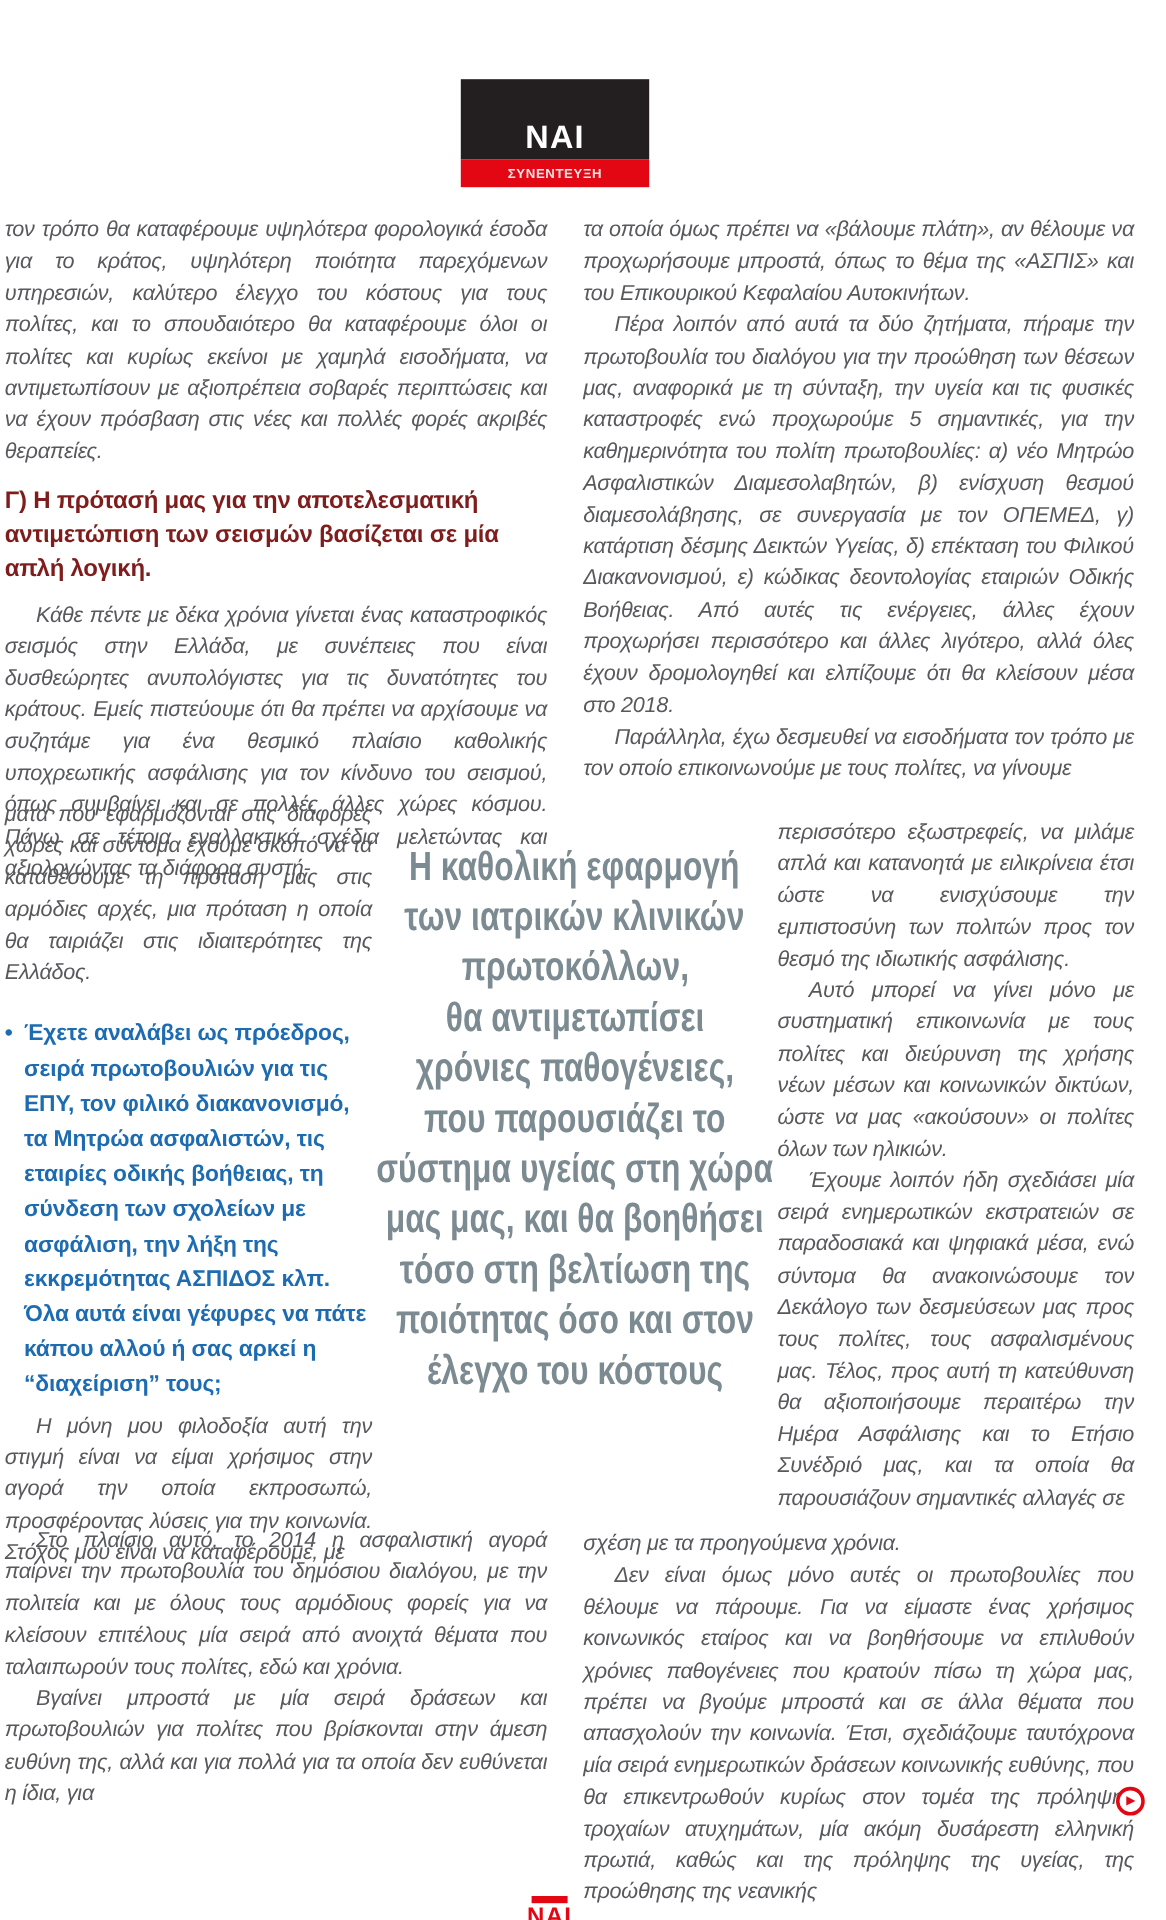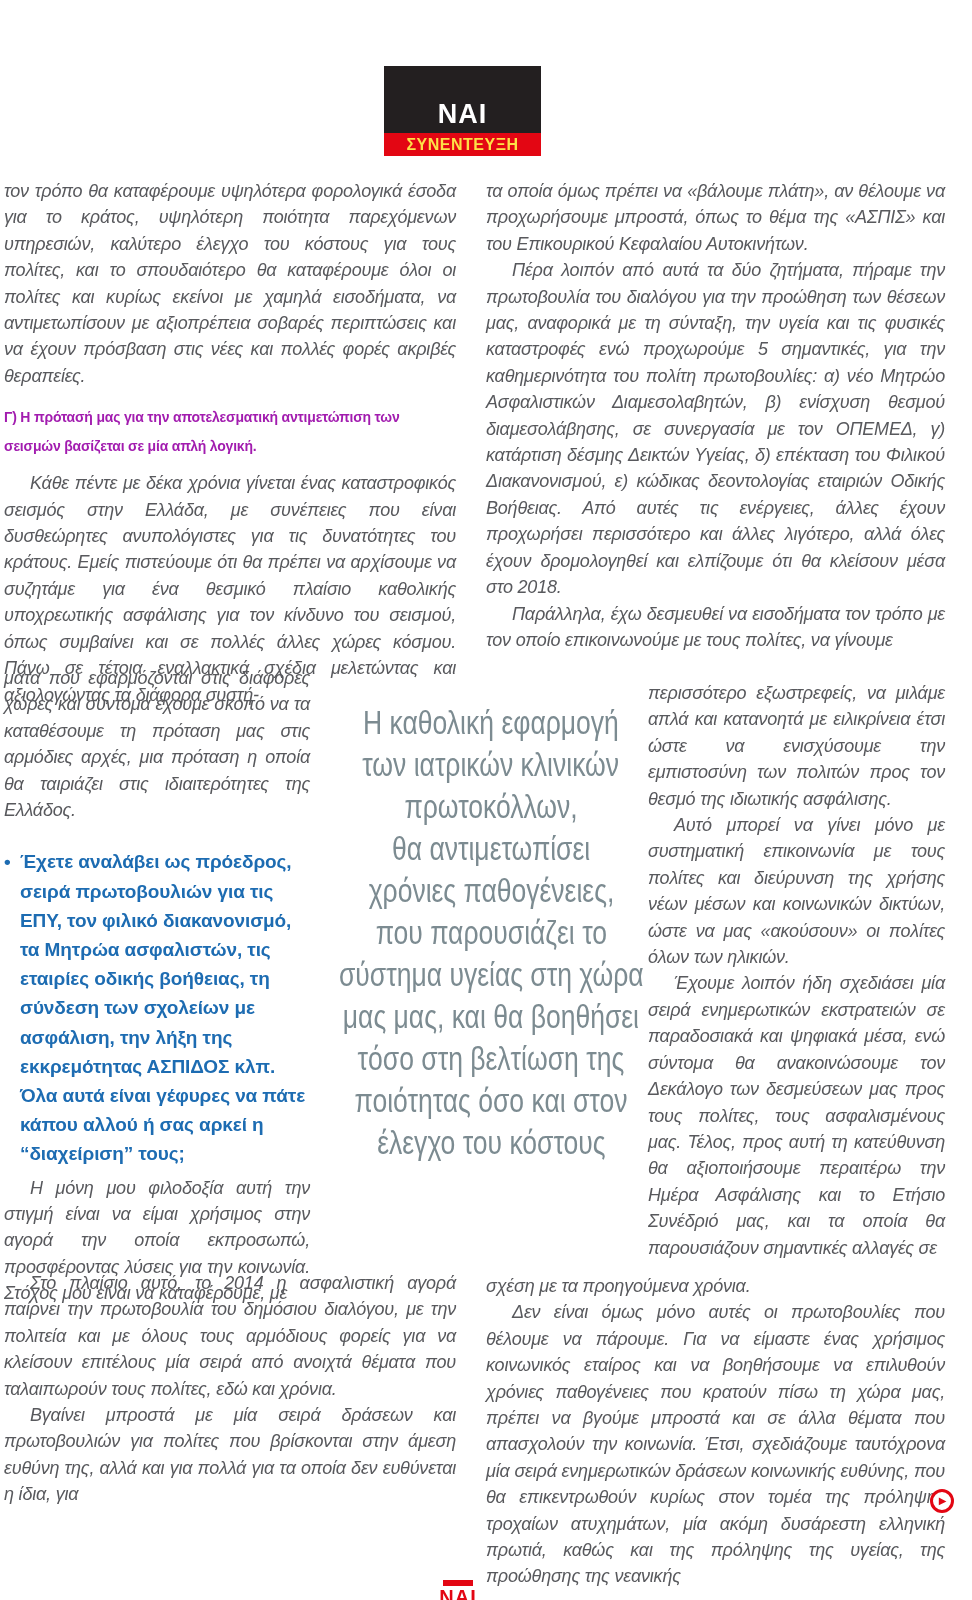--- a/index.html
+++ b/index.html
@@ -8,45 +8,45 @@
     font-family:"Liberation Sans",sans-serif;color:#58595d;overflow:hidden;margin-top:28px;
   }
   
   .logo{position:absolute;left:384px;top:38px;width:157px;}
   .logo-black{
     background:#231f20;height:64px;display:flex;align-items:flex-end;justify-content:center;
     color:#ffffff;font-weight:bold;font-size:27px;letter-spacing:1px;padding-bottom:3px;
   }
   .logo-red{
     background:#e30613;height:23px;display:flex;align-items:center;justify-content:center;
-    color:#fde047;font-weight:bold;font-size:16px;letter-spacing:0.5px;
+    color:#e5e5e5;font-weight:bold;font-size:11px;letter-spacing:0.5px;
   }
   
   .tblock{position:absolute;font-size:18px;line-height:26.4px;text-align:justify;letter-spacing:-0.2px;}
   .col-left-top   {left:4px;  top:150px; width:452px;}
   .col-left-narrow{left:4px;  top:637px; width:306px;}
   .col-left-bottom{left:4px;  top:1242px;width:452px;}
   .col-right-top   {left:486px;top:150px; width:459px;}
   .col-right-narrow{left:648px;top:652px; width:297px;}
   .col-right-bottom{left:486px;top:1245px;width:459px;}
   .tblock p{margin:0;font-style:italic;}
   .tblock p.indent{text-indent:26px;}
   .heading{
-    color:#a21caf;font-weight:bold;font-size:14px;line-height:28.5px;
+    color:#7f1d1d;font-weight:bold;font-size:20px;line-height:28.5px;
     text-align:left;letter-spacing:-0.2px;margin:14px 0 10px 0;
   }
   .question{
     position:relative;color:#1d6cb2;font-weight:bold;font-size:19px;line-height:29.2px;
     text-align:left;letter-spacing:-0.1px;margin:24px 0 6px 0;padding-left:16px;
   }
   .question .bullet{position:absolute;left:0;top:0;}
   
   .pullquote{
-    position:absolute;left:324px;top:673px;width:334px;
-    color:#7c8b91;font-size:34px;line-height:42px;font-weight:normal;
+    position:absolute;left:312px;top:673px;width:334px;
+    color:#7c8b91;font-size:34px;line-height:42px;font-weight:bold;
   }
   .pq-line{display:flex;justify-content:center;}
   .pq-line span{white-space:nowrap;transform:scaleX(0.78);transform-origin:center;}
   
   .continue-icon{
     position:absolute;left:930px;top:1461px;width:24px;height:24px;border-radius:50%;
     background:#ffffff;border:3px solid #e30613;box-sizing:border-box;
     display:flex;align-items:center;justify-content:center;
     color:#e30613;font-size:10px;line-height:10px;padding-left:1px;
   }

